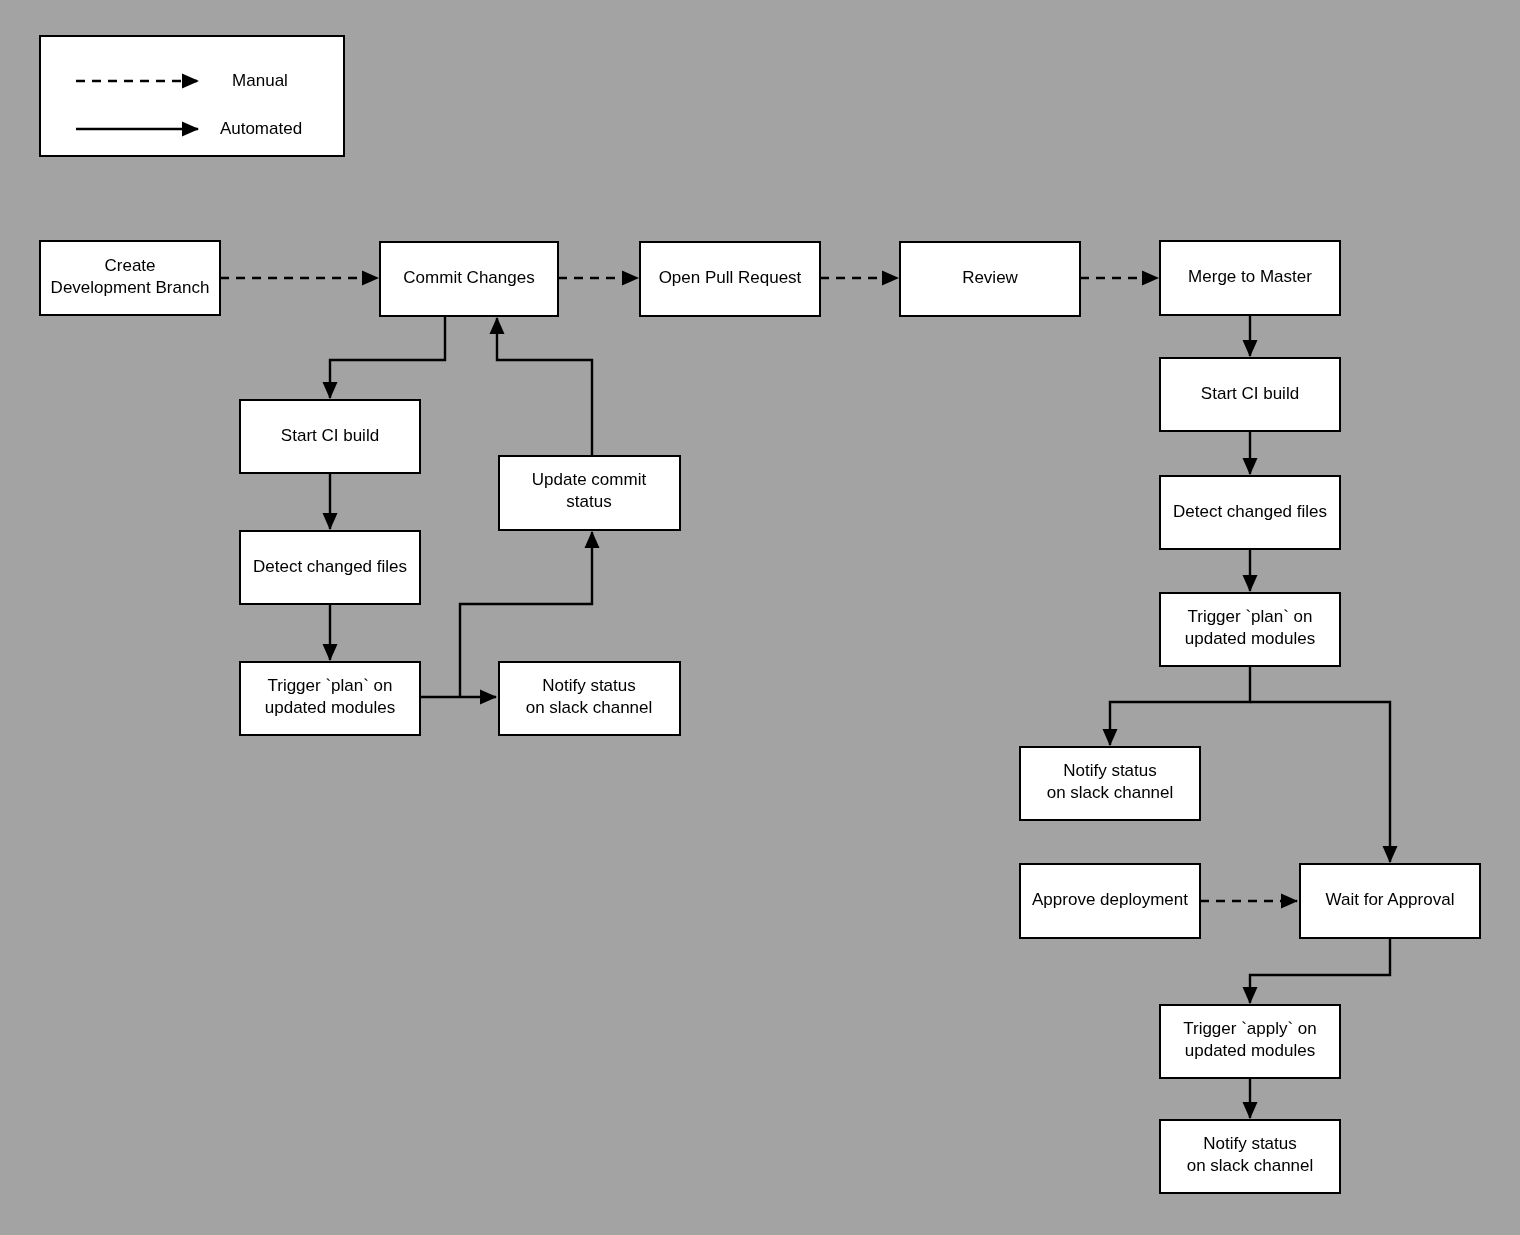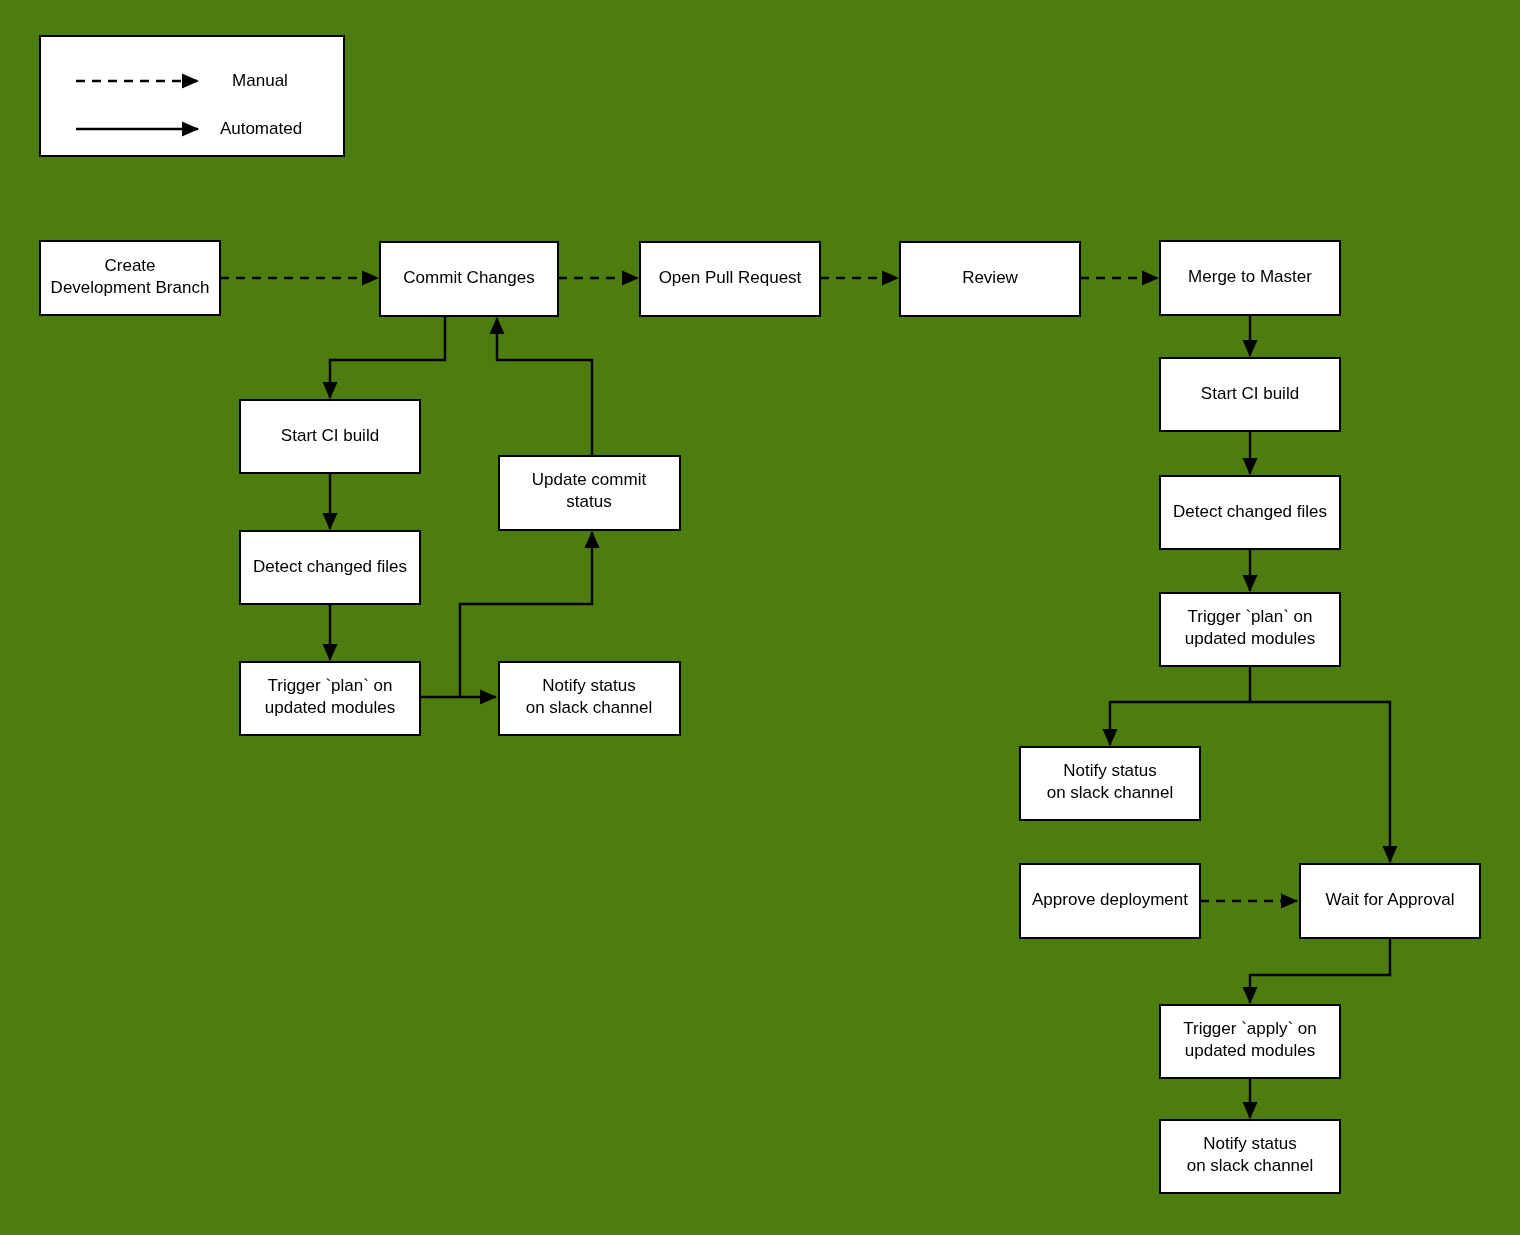--- a/index.html
+++ b/index.html
@@ -8,21 +8,21 @@
     padding: 0;
     background: #ffffff;
   }
   body {
     font-family: "Liberation Sans", sans-serif;
   }
   #canvas {
     position: relative;
     width: 1520px;
     height: 1235px;
-    background: #4d7c0f;
+    background: #a3a3a3;
     overflow: hidden;
   }
   svg#flow {
     position: absolute;
     top: 0;
     left: 0;
     width: 1520px;
     height: 1235px;
   }
   .node-rect {

